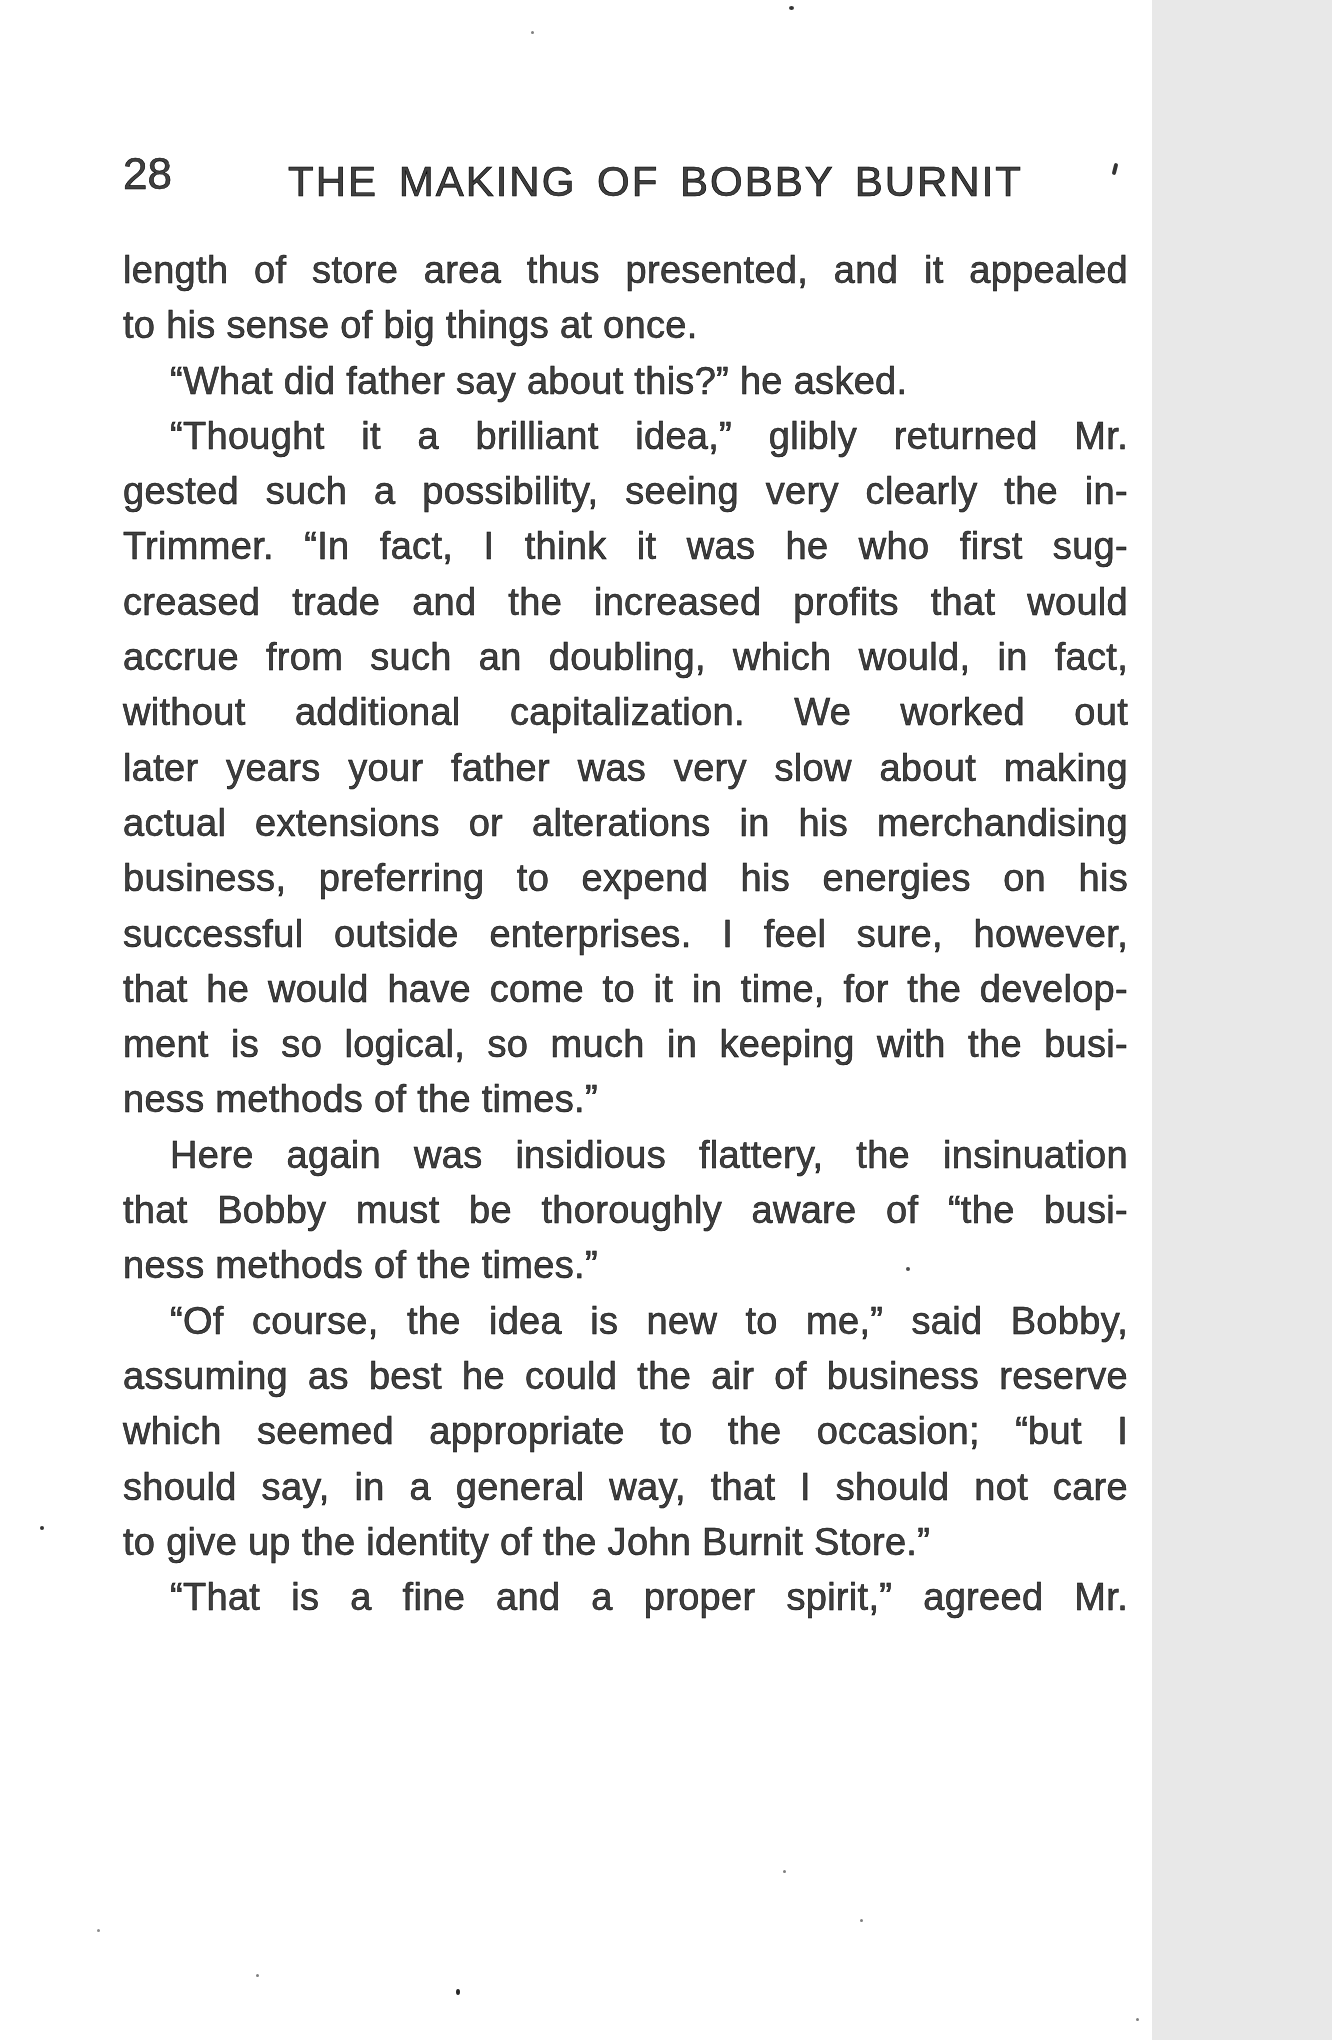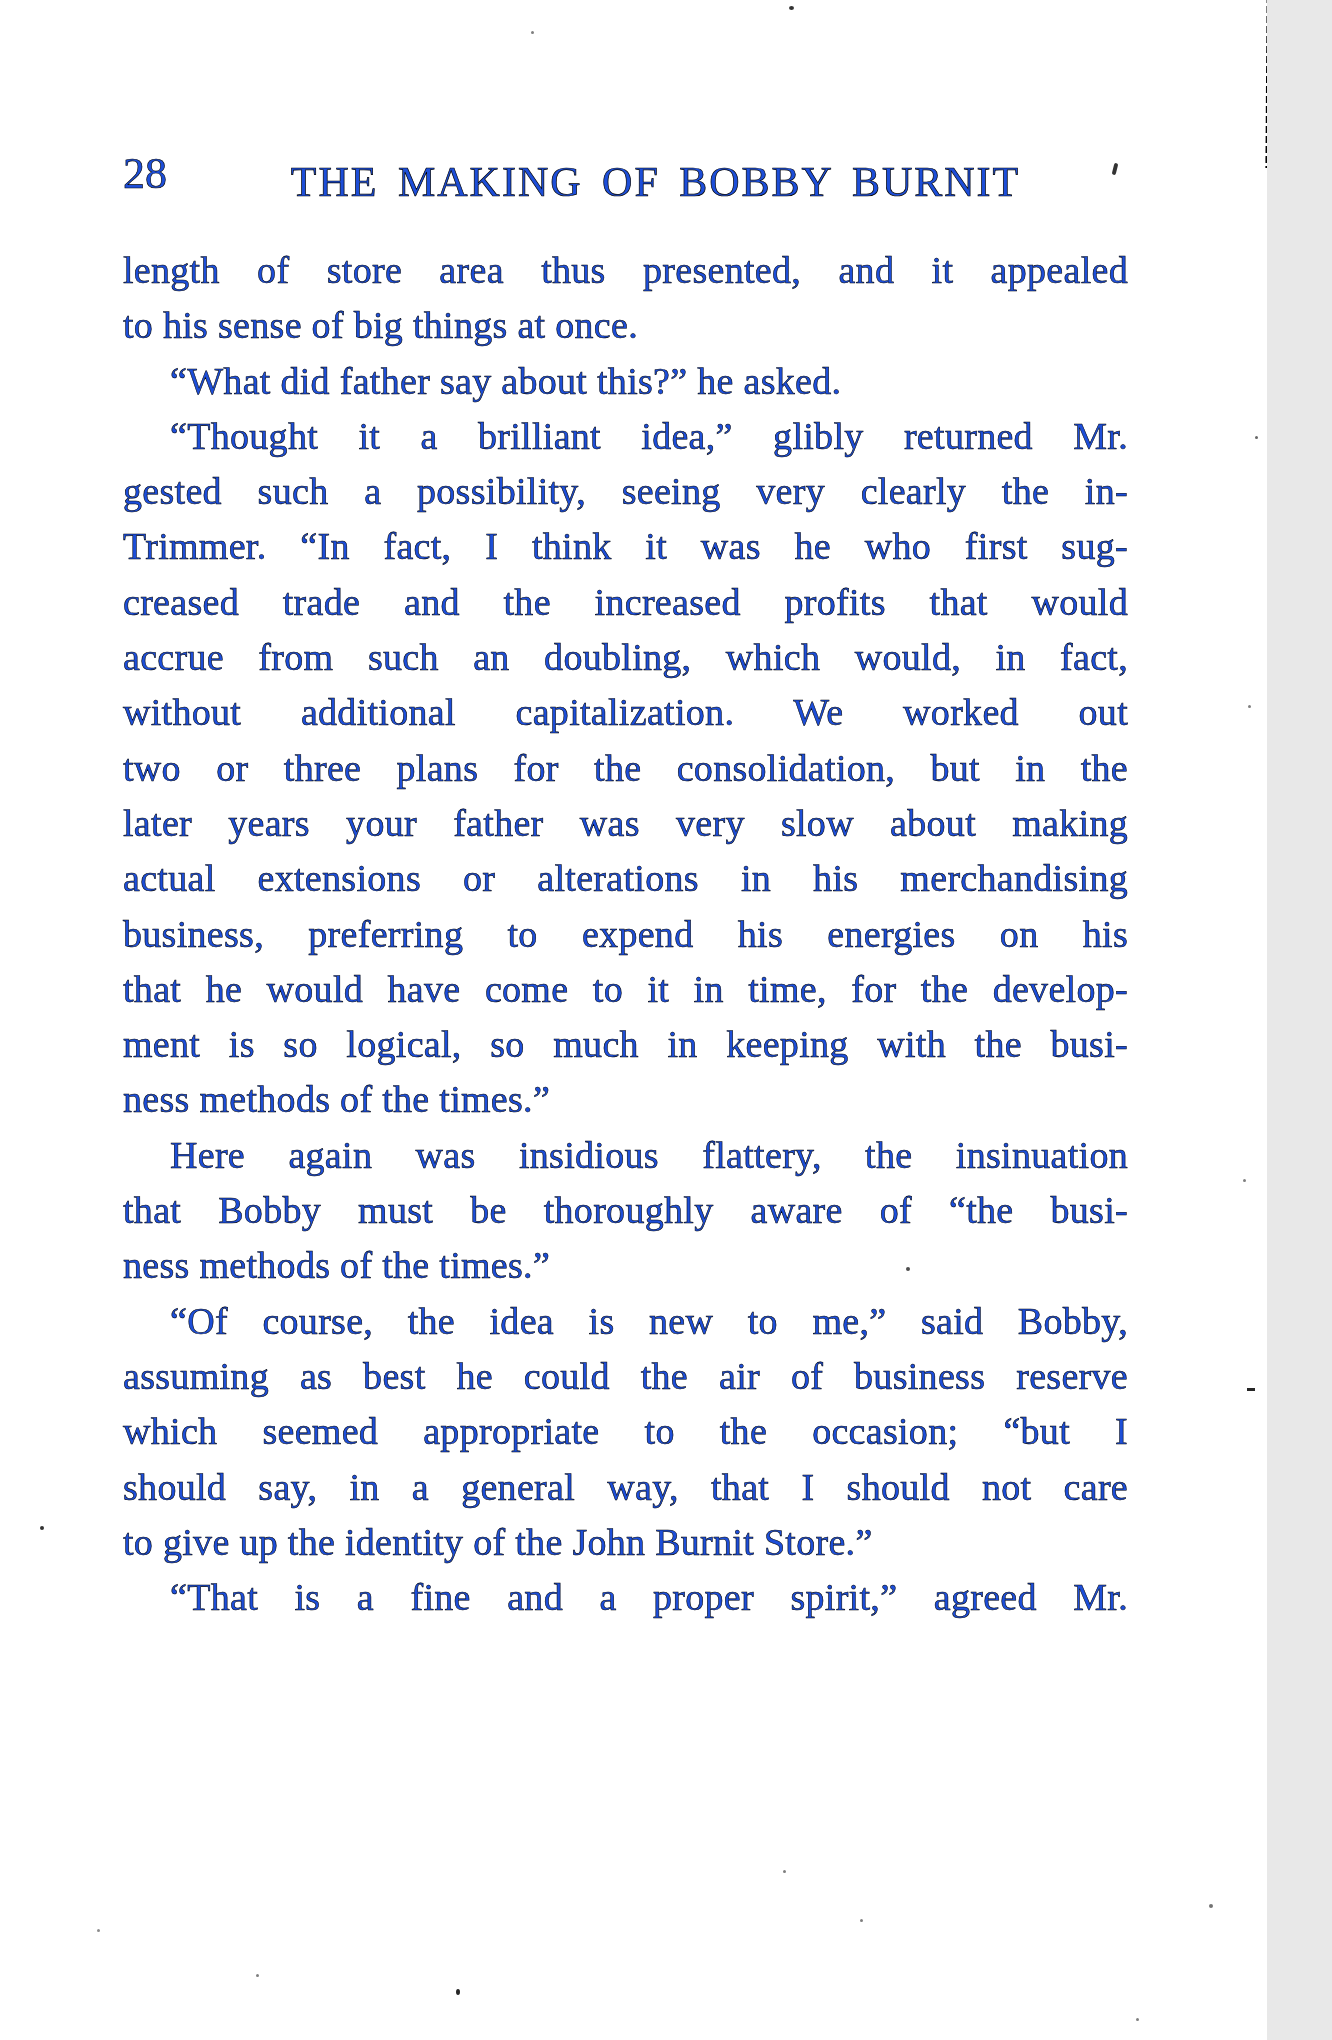--- a/index.html
+++ b/index.html
@@ -1,23 +1,23 @@
 <!DOCTYPE html>
 <html><head>
 <meta charset="utf-8">
 <style>
   html,body { margin:0; padding:0; background:#e8e8e8; }
   .page {
     position: relative;
-    width: 1267px;
+    width: 1152px;
     height: 2040px;
     background: #ffffff;
     overflow: hidden;
-    font-family: Liberation Serif, serif;
-    color: #1d4ed8;
+    font-family: Liberation Sans, sans-serif;
+    color: #404040;
   }
   
   .header { position:absolute; left:123px; top:150px; width:1005px; height:48px; }
   .page-number {
     position:absolute; left:0; top:0;
     font-size:44px; line-height:48px;
     -webkit-text-stroke:0.6px #000;
   }
   .running-title {
     position:absolute; left:60px; right:0; top:8px;
@@ -79,24 +79,24 @@
   <div class="body-text">
       <div class="line j">length of store area thus presented, and it appealed</div>
       <div class="line">to his sense of big things at once.</div>
       <div class="line indent">“What did father say about this?” he asked.</div>
       <div class="line indent j">“Thought it a brilliant idea,” glibly returned Mr.</div>
       <div class="line j">gested such a possibility, seeing very clearly the in-</div>
       <div class="line j">Trimmer. “In fact, I think it was he who first sug-</div>
       <div class="line j">creased trade and the increased profits that would</div>
       <div class="line j">accrue from such an doubling, which would, in fact,</div>
       <div class="line j">without additional capitalization. We worked out</div>
-      <div class="line j">two or three plans for the consolidation, but in the</div>
       <div class="line j">later years your father was very slow about making</div>
       <div class="line j">actual extensions or alterations in his merchandising</div>
       <div class="line j">business, preferring to expend his energies on his</div>
+      <div class="line j">successful outside enterprises. I feel sure, however,</div>
       <div class="line j">that he would have come to it in time, for the develop-</div>
       <div class="line j">ment is so logical, so much in keeping with the busi-</div>
       <div class="line">ness methods of the times.”</div>
       <div class="line indent j">Here again was insidious flattery, the insinuation</div>
       <div class="line j">that Bobby must be thoroughly aware of “the busi-</div>
       <div class="line">ness methods of the times.”</div>
       <div class="line indent j">“Of course, the idea is new to me,” said Bobby,</div>
       <div class="line j">assuming as best he could the air of business reserve</div>
       <div class="line j">which seemed appropriate to the occasion; “but I</div>
       <div class="line j">should say, in a general way, that I should not care</div>

